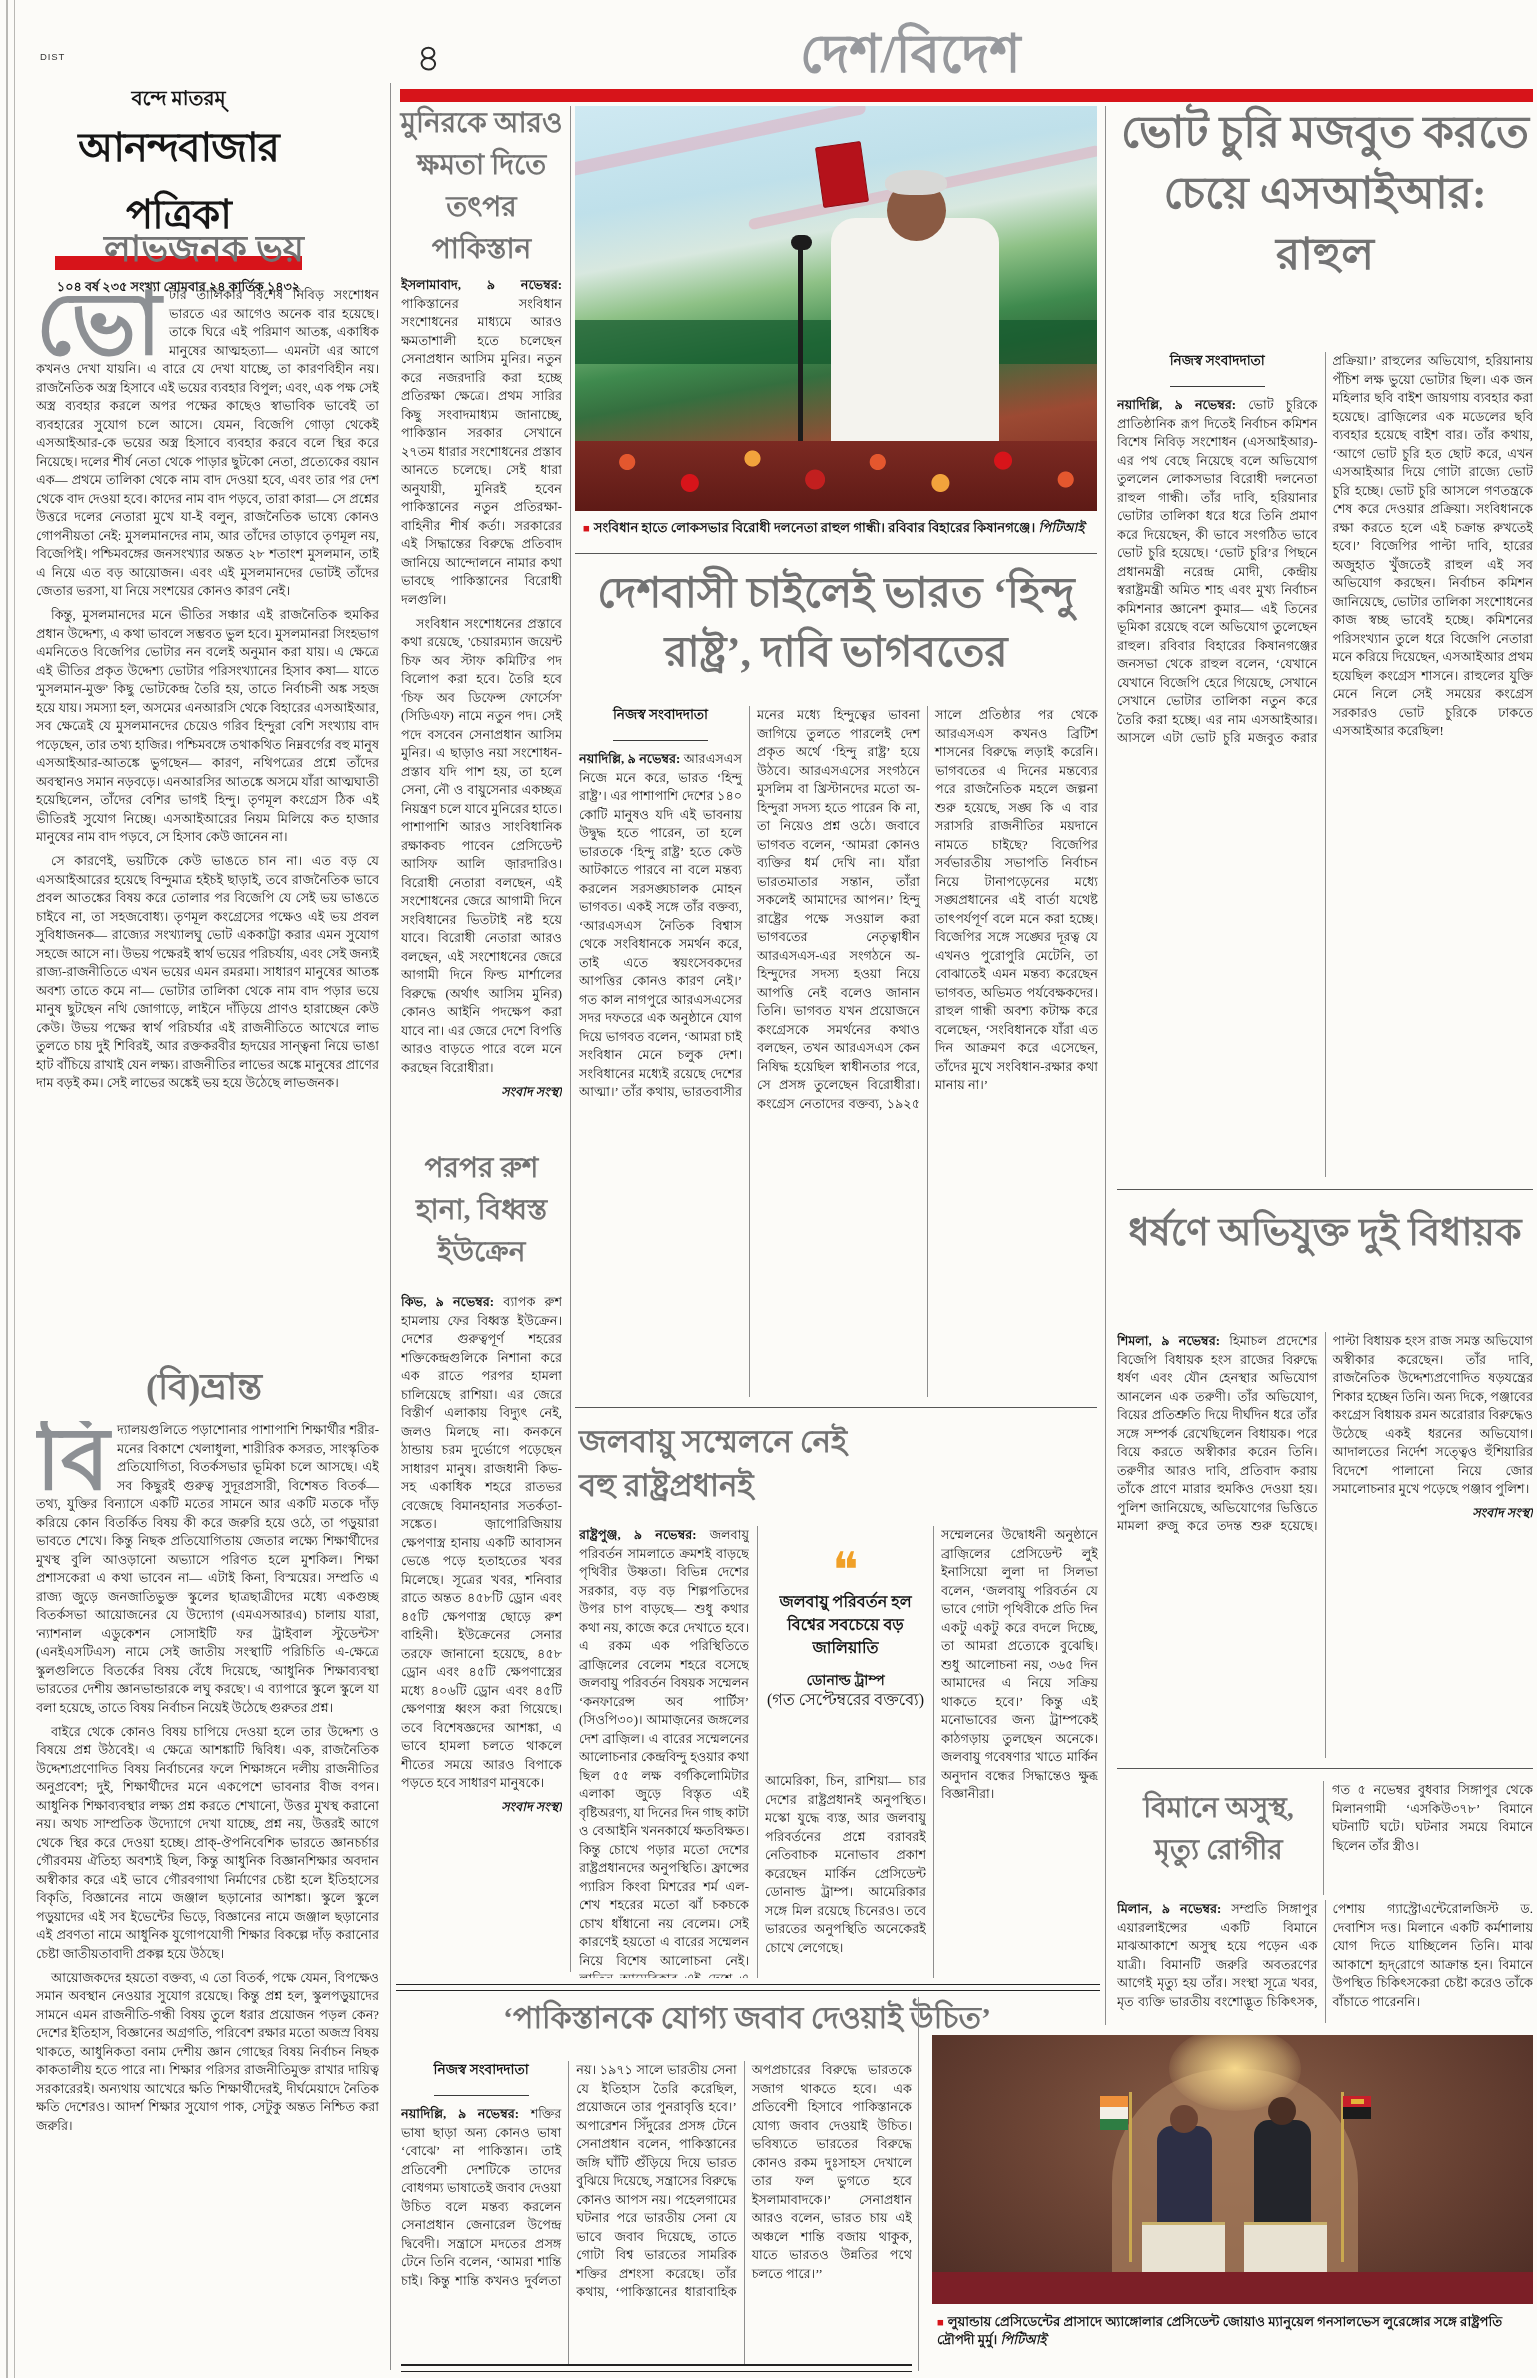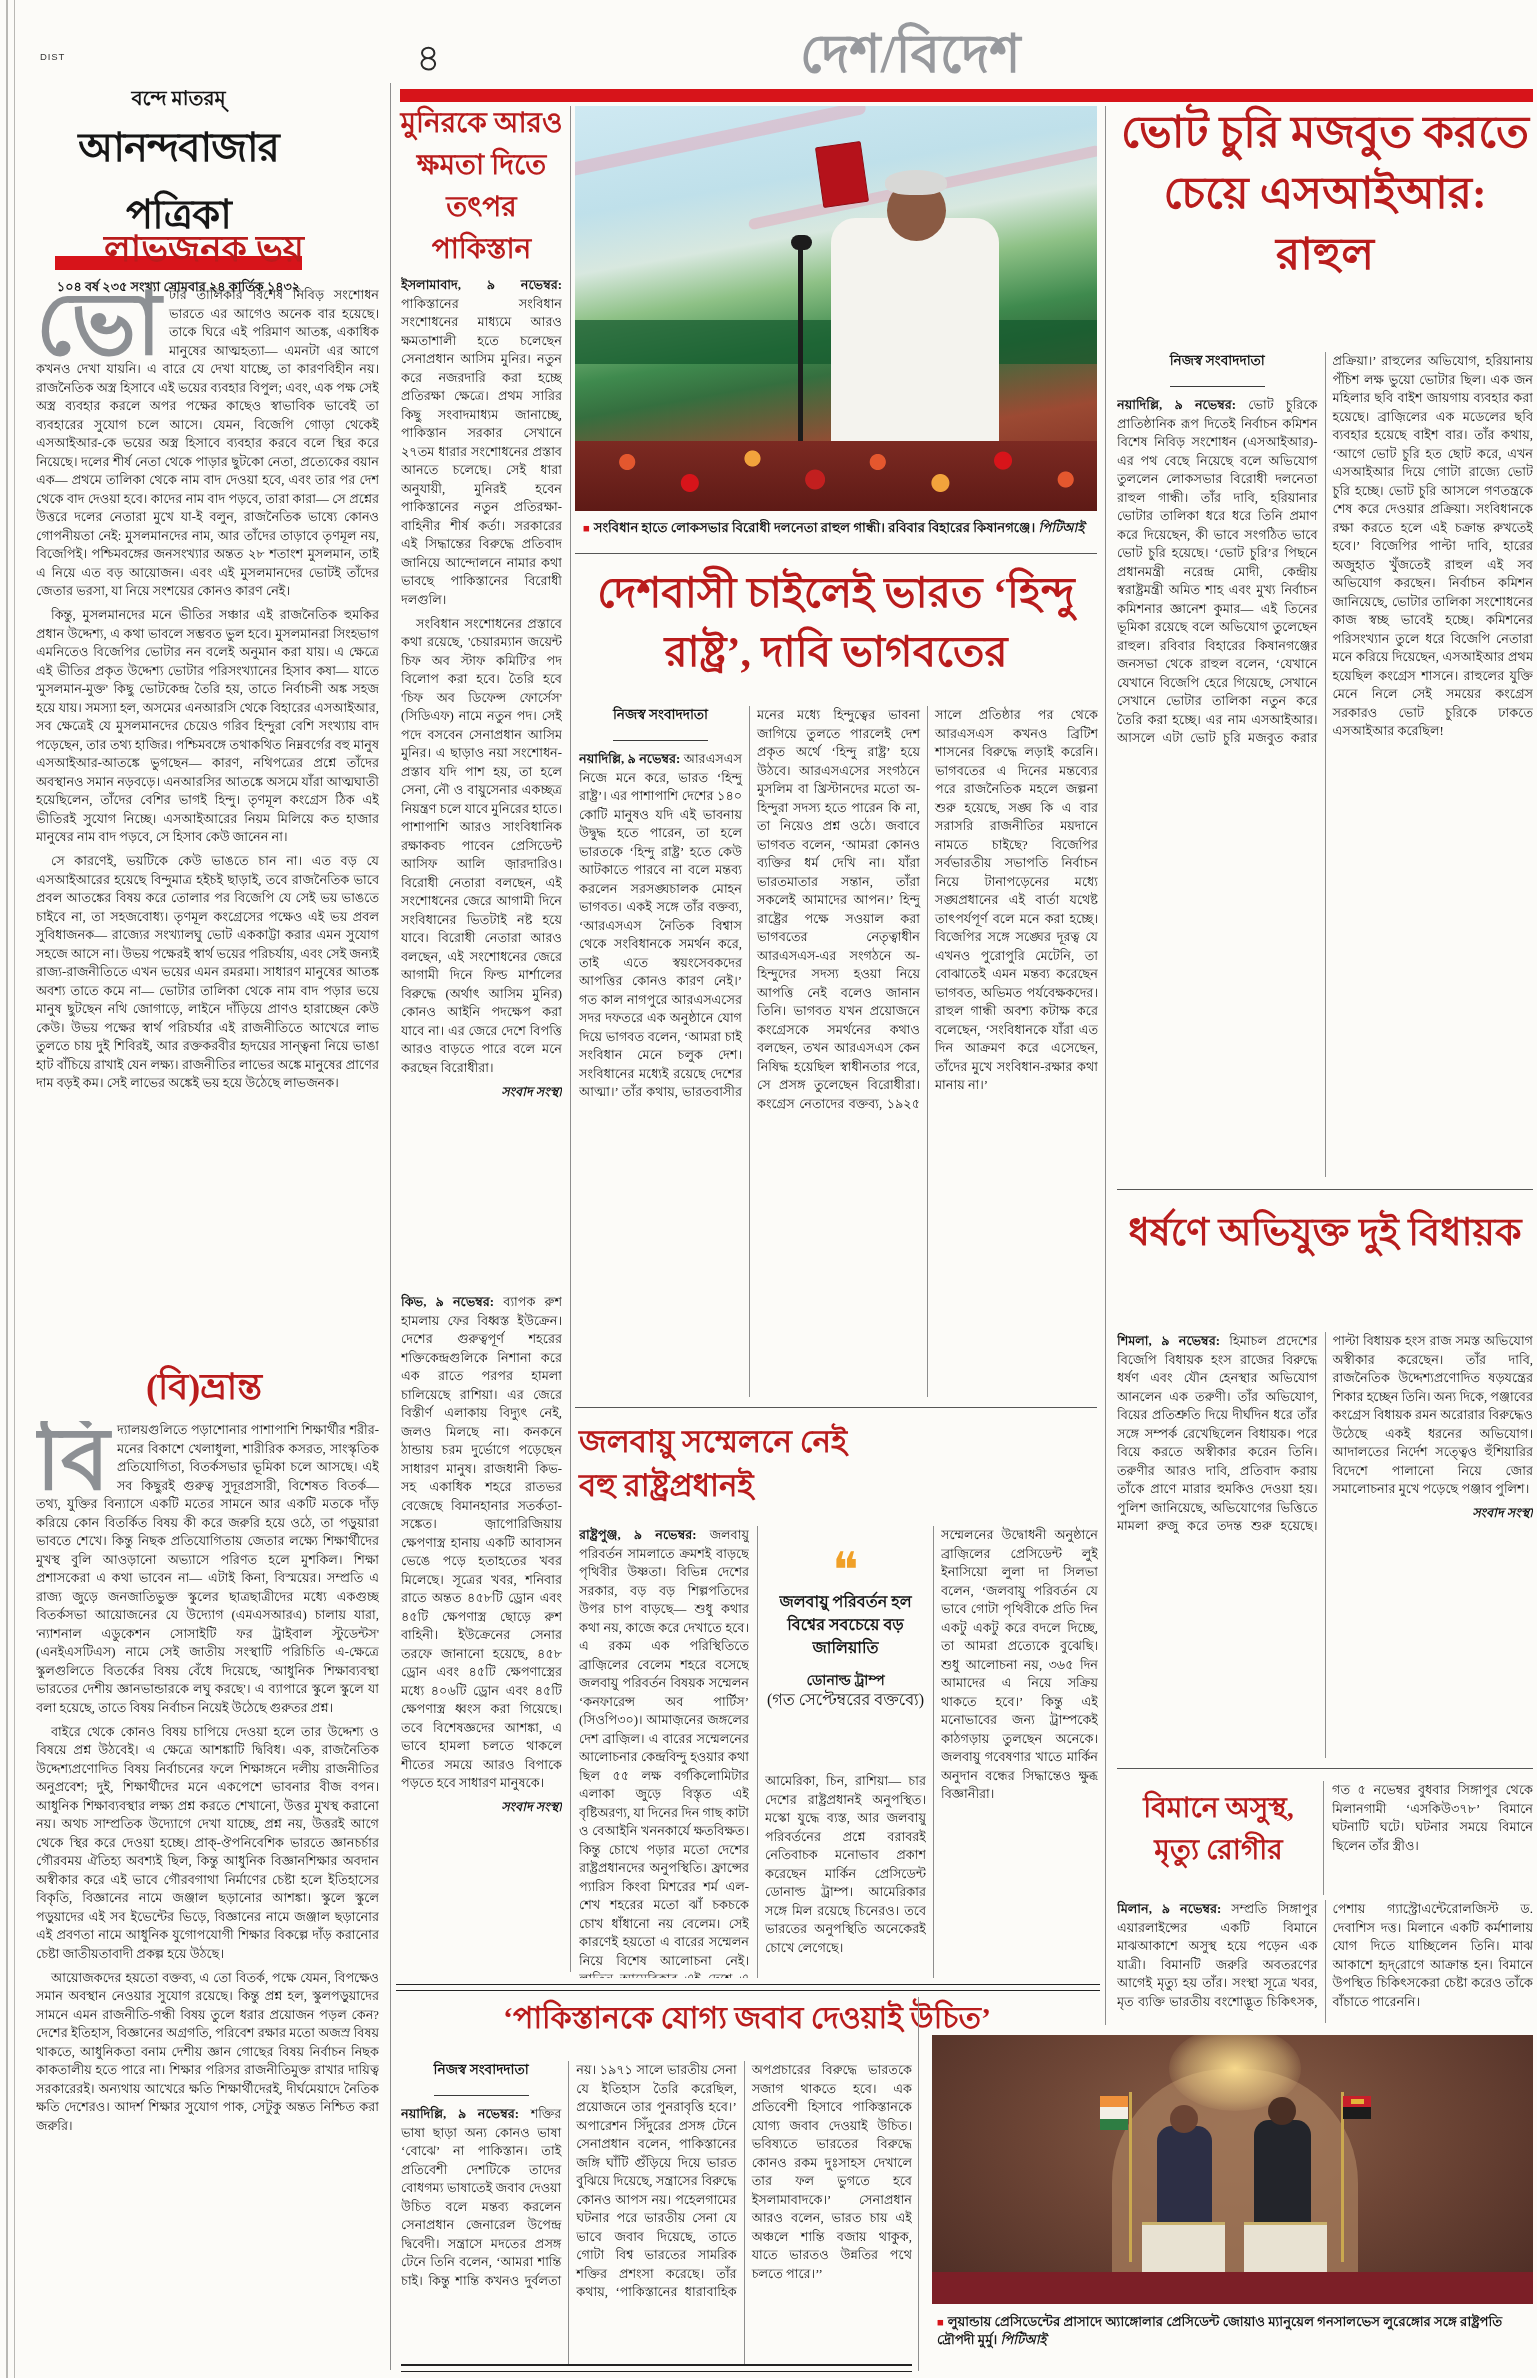--- a/index.html
+++ b/index.html
@@ -13,21 +13,21 @@
 
   .corner{font-family:"Liberation Sans",sans-serif;font-size:9.5px;letter-spacing:0.9px;color:#333;}
   .m-slogan{font-size:20px;font-weight:bold;text-align:center;}
   .m-title{font-size:40px;font-weight:800;text-align:center;letter-spacing:-0.9px;}
   .m-redbar{background:#d7141a;height:14px;}
   .m-date{font-size:12.8px;font-weight:bold;text-align:center;}
   .pageno{font-size:38px;color:#2a2a2a;}
   .section-title{font-size:53px;font-weight:800;color:#97999d;letter-spacing:0;}
   .topbar{background:#d7141a;height:13.2px;}
 
-  .headline{font-weight:800;text-align:center;color:#b91c1c;}
+  .headline{font-weight:800;text-align:center;color:#737373;}
   .h-ed{font-size:36px;line-height:44px;}
   .h-col{font-size:28px;line-height:42px;}
   .h-big{font-size:42px;line-height:59px;}
   .h-right{font-size:44px;line-height:61px;}
   .h-mid{font-size:31px;line-height:44px;}
   .h-bottom{font-size:30px;line-height:42px;}
 
   .bodytext{font-size:12.8px;line-height:18.5px;text-align:justify;}
   .bodytext p{margin:0 0 5.7px 0;}
   .bodytext p + p{text-indent:15px;}
@@ -121,20 +121,21 @@
     <p>আয়োজকদের হয়তো বক্তব্য, এ তো বিতর্ক, পক্ষে যেমন, বিপক্ষেও সমান অবস্থান নেওয়ার সুযোগ রয়েছে। কিন্তু প্রশ্ন হল, স্কুলপড়ুয়াদের সামনে এমন রাজনীতি-গন্ধী বিষয় তুলে ধরার প্রয়োজন পড়ল কেন? দেশের ইতিহাস, বিজ্ঞানের অগ্রগতি, পরিবেশ রক্ষার মতো অজস্র বিষয় থাকতে, আধুনিকতা বনাম দেশীয় জ্ঞান গোছের বিষয় নির্বাচন নিছক কাকতালীয় হতে পারে না। শিক্ষার পরিসর রাজনীতিমুক্ত রাখার দায়িত্ব সরকারেরই। অন্যথায় আখেরে ক্ষতি শিক্ষার্থীদেরই, দীর্ঘমেয়াদে নৈতিক ক্ষতি দেশেরও। আদর্শ শিক্ষার সুযোগ পাক, সেটুকু অন্তত নিশ্চিত করা জরুরি।</p>
   </div>
 
   <div class="abs headline h-col" style="left:399px;top:102px;width:165px;">মুনিরকে আরও ক্ষমতা দিতে তৎপর পাকিস্তান</div>
   <div class="abs bodytext" style="left:401px;top:276px;width:161px;height:852px;overflow:hidden;">
     <p><b class="dateline">ইসলামাবাদ, ৯ নভেম্বর:</b> <span>পাকিস্তানের সংবিধান সংশোধনের মাধ্যমে আরও ক্ষমতাশালী হতে চলেছেন সেনাপ্রধান আসিম মুনির। নতুন করে নজরদারি করা হচ্ছে প্রতিরক্ষা ক্ষেত্রে। প্রথম সারির কিছু সংবাদমাধ্যম জানাচ্ছে, পাকিস্তান সরকার সেখানে ২৭তম ধারার সংশোধনের প্রস্তাব আনতে চলেছে। সেই ধারা অনুযায়ী, মুনিরই হবেন পাকিস্তানের নতুন প্রতিরক্ষা-বাহিনীর শীর্ষ কর্তা। সরকারের এই সিদ্ধান্তের বিরুদ্ধে প্রতিবাদ জানিয়ে আন্দোলনে নামার কথা ভাবছে পাকিস্তানের বিরোধী দলগুলি।</span></p>
     <p>সংবিধান সংশোধনের প্রস্তাবে কথা রয়েছে, 'চেয়ারম্যান জয়েন্ট চিফ অব স্টাফ কমিটি'র পদ বিলোপ করা হবে। তৈরি হবে 'চিফ অব ডিফেন্স ফোর্সেস' (সিডিএফ) নামে নতুন পদ। সেই পদে বসবেন সেনাপ্রধান আসিম মুনির। এ ছাড়াও নয়া সংশোধন-প্রস্তাব যদি পাশ হয়, তা হলে সেনা, নৌ ও বায়ুসেনার একচ্ছত্র নিয়ন্ত্রণ চলে যাবে মুনিরের হাতে। পাশাপাশি আরও সাংবিধানিক রক্ষাকবচ পাবেন প্রেসিডেন্ট আসিফ আলি জ়ারদারিও। বিরোধী নেতারা বলছেন, এই সংশোধনের জেরে আগামী দিনে সংবিধানের ভিতটাই নষ্ট হয়ে যাবে। বিরোধী নেতারা আরও বলছেন, এই সংশোধনের জেরে আগামী দিনে ফিল্ড মার্শালের বিরুদ্ধে (অর্থাৎ আসিম মুনির) কোনও আইনি পদক্ষেপ করা যাবে না। এর জেরে দেশে বিপত্তি আরও বাড়তে পারে বলে মনে করছেন বিরোধীরা।</p>
     <span class="signoff">সংবাদ সংস্থা</span>
   </div>
 
+  <div class="abs headline h-col" style="left:399px;top:1147px;width:165px;">পরপর রুশ হানা, বিধ্বস্ত ইউক্রেন</div>
   <div class="abs bodytext" style="left:401px;top:1293px;width:161px;height:681px;overflow:hidden;">
     <p><b class="dateline">কিভ, ৯ নভেম্বর:</b> <span>ব্যাপক রুশ হামলায় ফের বিধ্বস্ত ইউক্রেন। দেশের গুরুত্বপূর্ণ শহরের শক্তিকেন্দ্রগুলিকে নিশানা করে এক রাতে পরপর হামলা চালিয়েছে রাশিয়া। এর জেরে বিস্তীর্ণ এলাকায় বিদ্যুৎ নেই, জলও মিলছে না। কনকনে ঠান্ডায় চরম দুর্ভোগে পড়েছেন সাধারণ মানুষ। রাজধানী কিভ-সহ একাধিক শহরে রাতভর বেজেছে বিমানহানার সতর্কতা-সঙ্কেত। জ়াপোরিজিয়ায় ক্ষেপণাস্ত্র হানায় একটি আবাসন ভেঙে পড়ে হতাহতের খবর মিলেছে। সূত্রের খবর, শনিবার রাতে অন্তত ৪৫৮টি ড্রোন এবং ৪৫টি ক্ষেপণাস্ত্র ছোড়ে রুশ বাহিনী। ইউক্রেনের সেনার তরফে জানানো হয়েছে, ৪৫৮ ড্রোন এবং ৪৫টি ক্ষেপণাস্ত্রের মধ্যে ৪০৬টি ড্রোন এবং ৪৫টি ক্ষেপণাস্ত্র ধ্বংস করা গিয়েছে। তবে বিশেষজ্ঞদের আশঙ্কা, এ ভাবে হামলা চলতে থাকলে শীতের সময়ে আরও বিপাকে পড়তে হবে সাধারণ মানুষকে।</span></p>
     <span class="signoff">সংবাদ সংস্থা</span>
   </div>
 
   <div class="abs photo1" style="left:575px;top:106px;width:522px;height:405px;">
     <div class="p1-streak" style="left:-28px;top:28px;width:322px;height:13.2px;"></div>
     <div class="p1-streak" style="left:170px;top:76px;width:360px;height:11.4px;"></div>
     <div class="p1-banner" style="left:0;top:214px;width:522px;height:44px;"></div>
     <div class="p1-figure" style="left:256px;top:112px;width:168px;height:227px;"></div>

